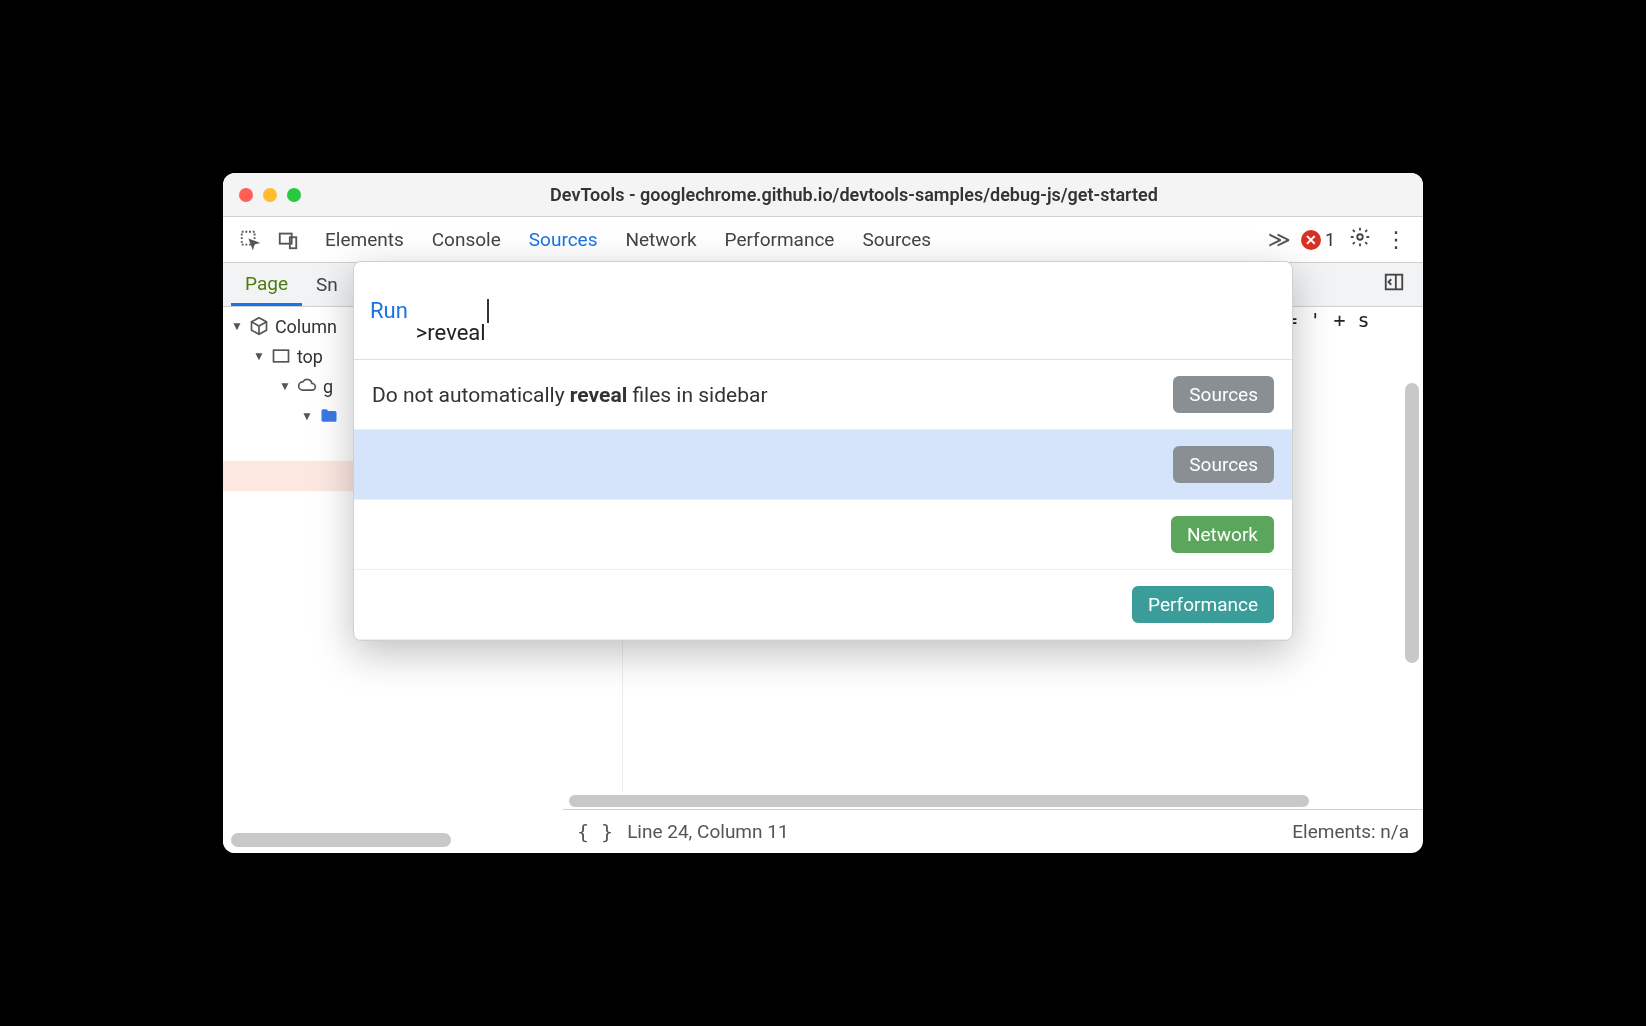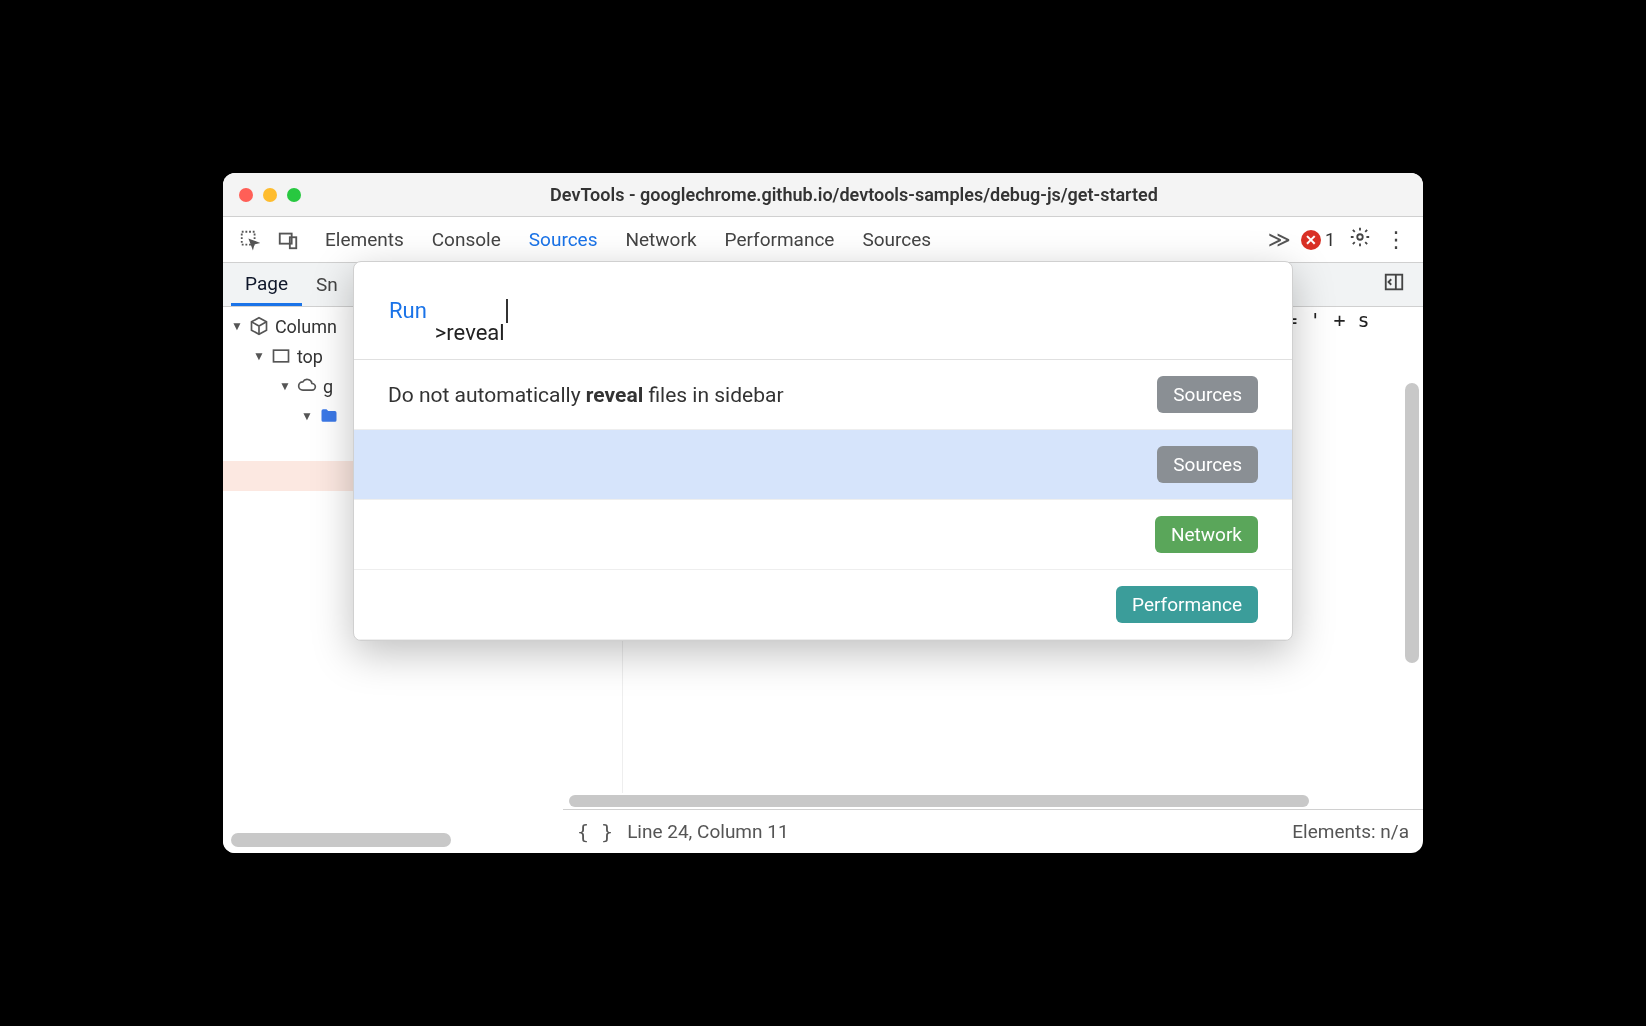--- a/index.html
+++ b/index.html
@@ -68,21 +68,21 @@
     background: #f1f3f4;
     border-bottom: 1px solid #d0d0d0;
     display: flex;
     align-items: center;
     padding: 0 8px;
     font-size: 19px;
     color: #444;
     position: relative;
   }
   .subtab { padding: 0 14px; height: 100%; display:flex; align-items:center; }
-  .subtab.active { color: #0f172a; border-bottom: 3px solid #1a73e8; }
+  .subtab.active { color: #4d7c0f; border-bottom: 3px solid #1a73e8; }
   .sidebar-toggle { margin-left: auto; padding-right: 10px; }
 
   .body-area { flex: 1; display: flex; overflow: hidden; position: relative; }
   .sidebar {
     width: 340px;
     border-right: 0px solid #d0d0d0;
     background: #fff;
     overflow: hidden;
     position: relative;
   }
@@ -141,29 +141,29 @@
     left: 130px;
     width: 940px;
     background: #fff;
     border: 1px solid #d0d0d0;
     border-radius: 8px;
     box-shadow: 0 12px 40px rgba(0,0,0,0.25);
     z-index: 50;
     overflow: hidden;
   }
   .cmd-input-row {
-    display: flex; align-items: center; padding: 14px 35px; border-bottom: 1px solid #e0e0e0;
+    display: flex; align-items: center; padding: 14px 16px; border-bottom: 1px solid #e0e0e0;
     font-size: 22px;
   }
   .cmd-prefix { color: #1a73e8; margin-right: 8px; }
   .cmd-text { color: #222; margin-top: 44px; }
   .cursor { border-right: 2px solid #333; animation: blink 1s step-start infinite; margin-left:1px; height:24px; display:inline-block; vertical-align:middle;}
   @keyframes blink { 50% { border-color: transparent; } }
   .cmd-item {
-    display: flex; align-items: center; padding: 16px 34px; border-bottom: 1px solid #eee;
+    display: flex; align-items: center; padding: 16px 18px; border-bottom: 1px solid #eee;
     font-size: 21px; color: #333;
   }
   .cmd-item.selected { background: #d6e4fb; }
   .cmd-item .txt b { font-weight: 700; }
   .cmd-tag {
     margin-left: auto; padding: 7px 16px; border-radius: 6px; color:#fff; font-size: 19px;
   }
   .tag-sources { background: #8a8f94; }
   .tag-network { background: #5aa65a; }
   .tag-perf { background: #3b9d9a; }

